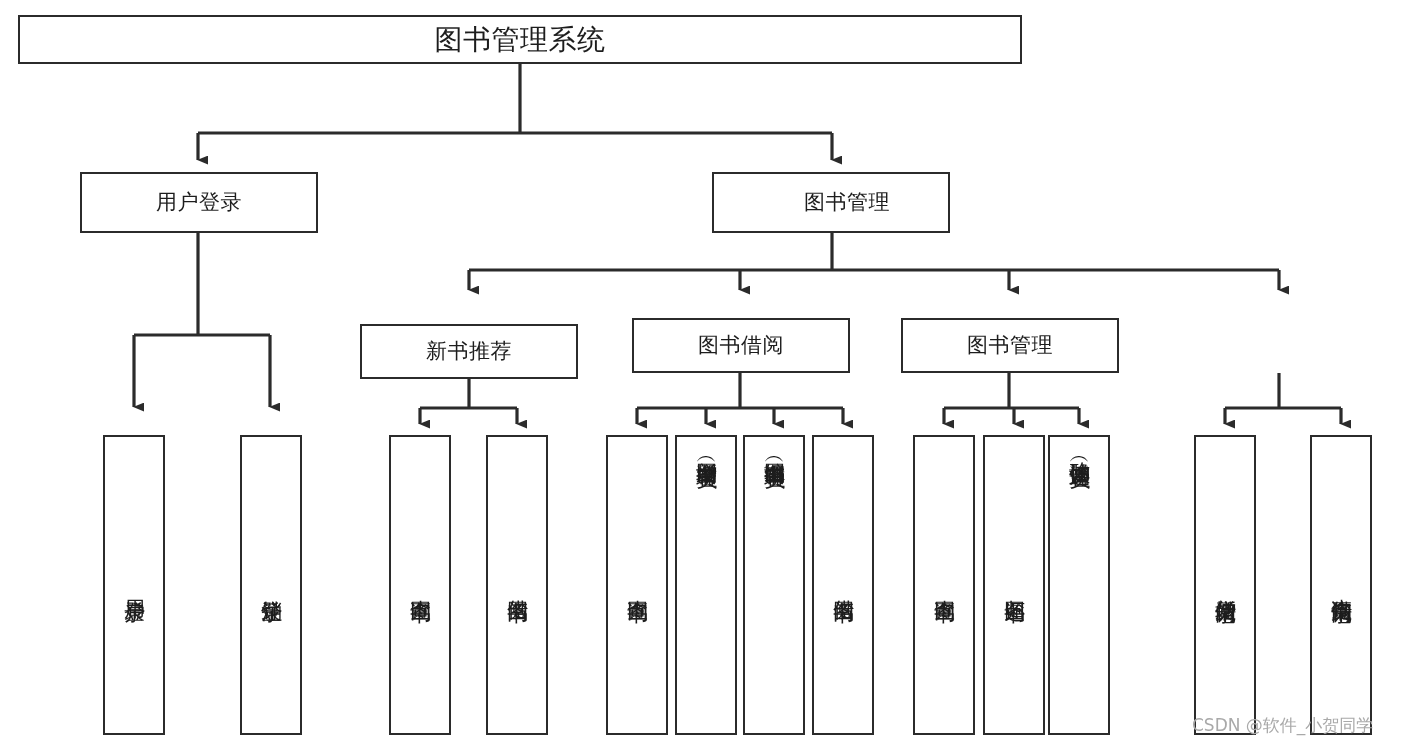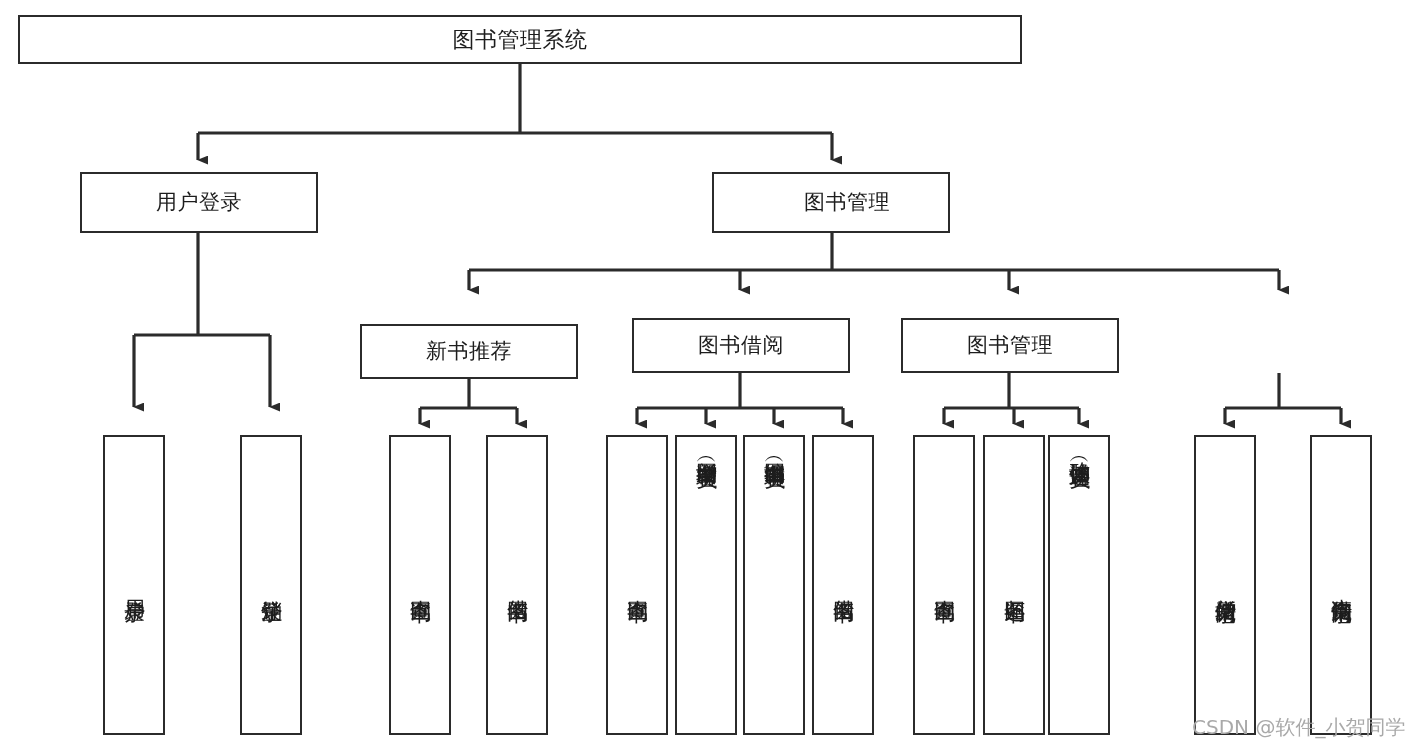--- a/index.html
+++ b/index.html
@@ -41,21 +41,21 @@
     color: #1d1d1d;
     font-family: "DejaVu Sans", "Liberation Sans", sans-serif;
     white-space: pre;
     letter-spacing: 0.5px;
   }
   .h-label {
     font-size: 21px;
     line-height: 1;
   }
   .root-label {
-    font-size: 22px;
+    font-size: 28px;
     line-height: 1;
   }
   .v-label {
     font-size: 21px;
     line-height: 1.12;
     writing-mode: vertical-rl;
     text-orientation: upright;
     -webkit-writing-mode: vertical-rl;
     white-space: pre;
     letter-spacing: 1px;
@@ -66,21 +66,21 @@
     padding-top: 8px;
   }
   .leaf-box.centered {
     align-items: center;
     padding-top: 0;
   }
   #watermark {
     position: absolute;
     left: 1192px;
     top: 714px;
-    font-size: 20px;
+    font-size: 17px;
     color: #a9a9a9;
     font-family: "DejaVu Sans", "Liberation Sans", sans-serif;
     white-space: pre;
     pointer-events: none;
   }
 </style>
 </head>
 <body>
 
 <div id="diagram-root">

